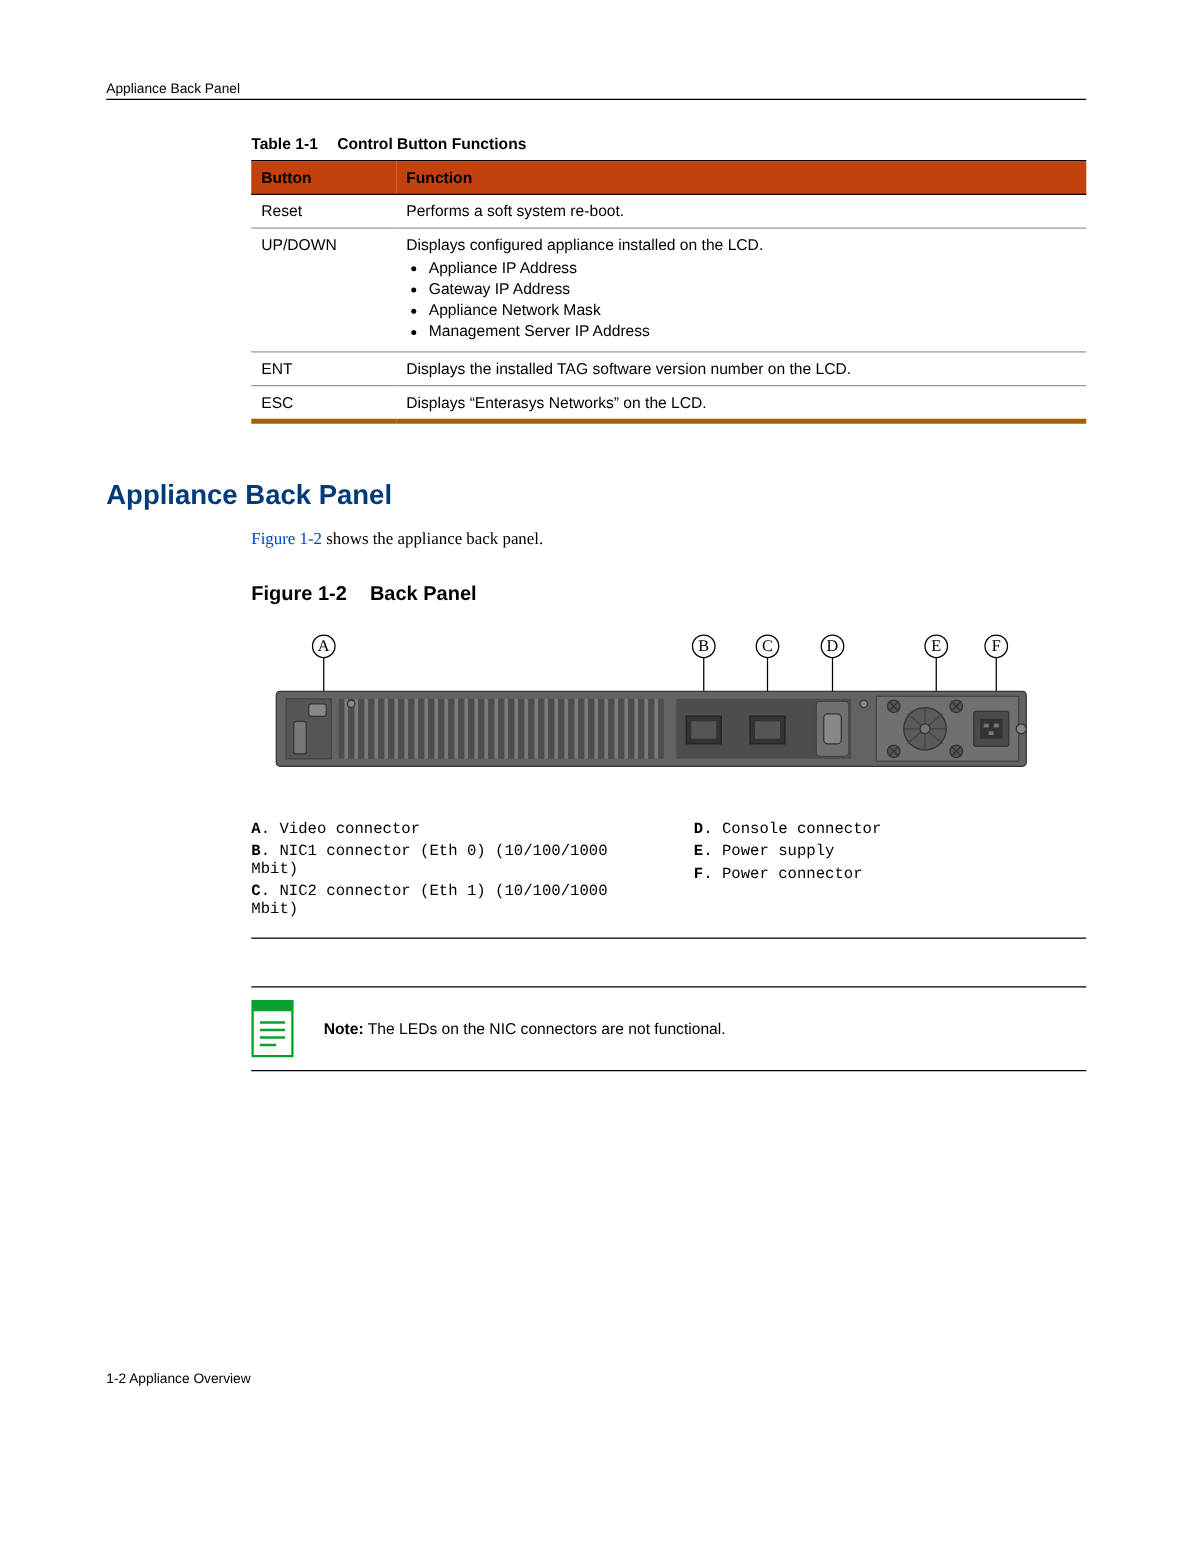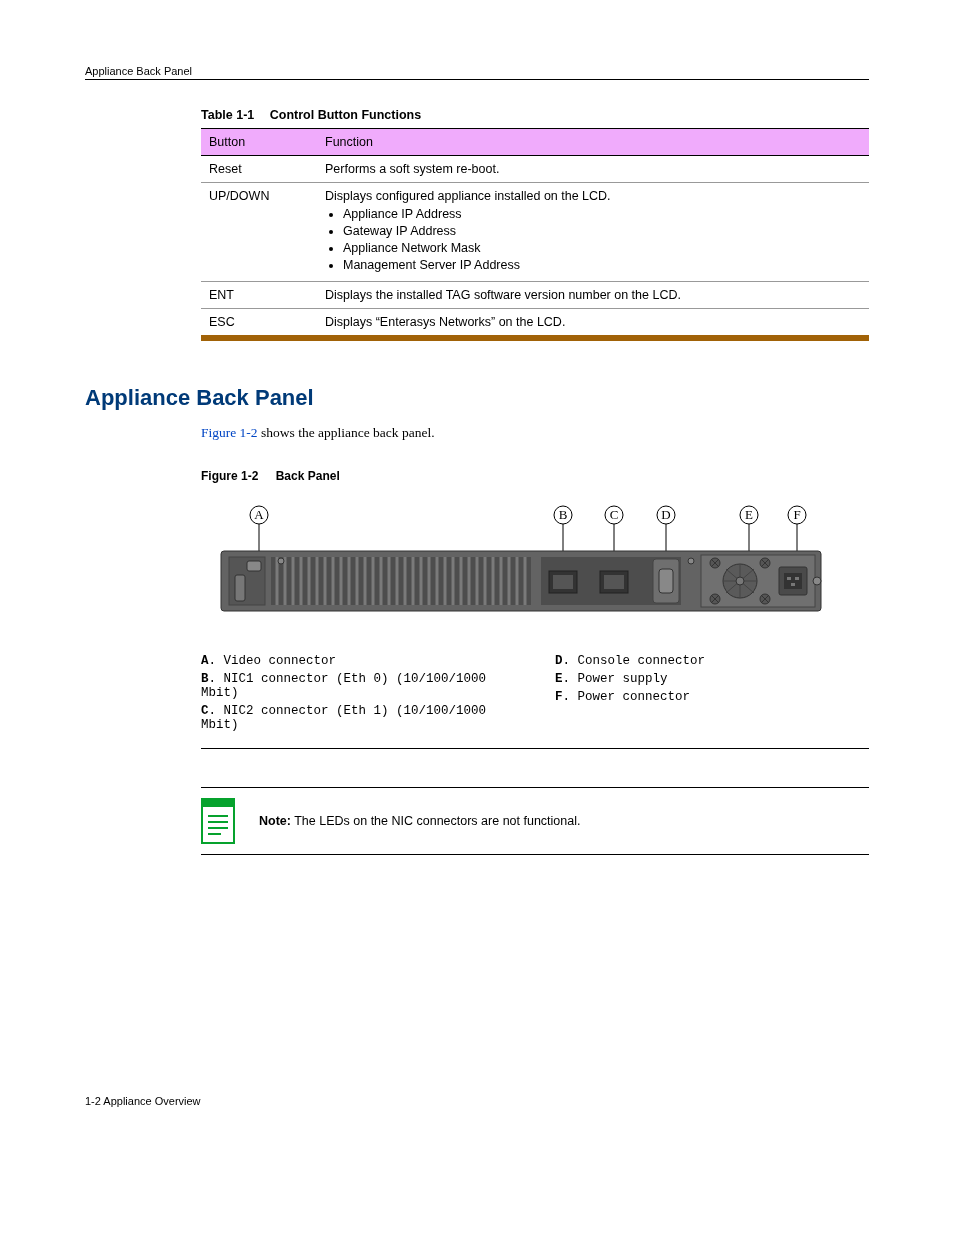--- a/index.html
+++ b/index.html
@@ -25,34 +25,34 @@
     margin-bottom: 6px;
   }
   .table-caption-num { margin-right: 12px; }
   table.func {
     border-collapse: collapse;
     margin-left: 116px;
     width: 668px;
     font-size: 12.5px;
   }
   table.func th {
-    background: #f0abfc;
+    background: #c2410c;
     text-align: left;
-    font-weight: normal;
+    font-weight: bold;
     padding: 6px 8px;
     border-top: 1px solid #000;
     border-bottom: 1px solid #000;
   }
   table.func td {
     vertical-align: top;
     padding: 6px 8px;
     border-bottom: 1px solid #999;
     font-size: 12.5px;
   }
-  table.func tr.last td { border-bottom: 6px solid #a16207; }
+  table.func tr.last td { border-bottom: 4px solid #a16207; }
   .col-btn { width: 100px; }
   ul.opts {
     margin: 4px 0 0 0;
     padding-left: 18px;
   }
   ul.opts li { margin: 3px 0; }
   h2.section {
     color: #003a78;
     font-size: 22px;
     font-weight: bold;
@@ -60,21 +60,21 @@
   }
   .body-text {
     font-family: "Palatino Linotype", Palatino, Georgia, serif;
     font-size: 13.5px;
     margin-left: 116px;
   }
   .body-text .xref { color: #0045c4; }
   .fig-caption {
     margin-left: 116px;
     font-weight: bold;
-    font-size: 12px;
+    font-size: 16px;
     margin-top: 28px;
     margin-bottom: 20px;
   }
   .fig-caption-num { margin-right: 14px; }
   .fig-wrap {
     margin-left: 116px;
     width: 668px;
   }
   .legend {
     margin-left: 116px;

